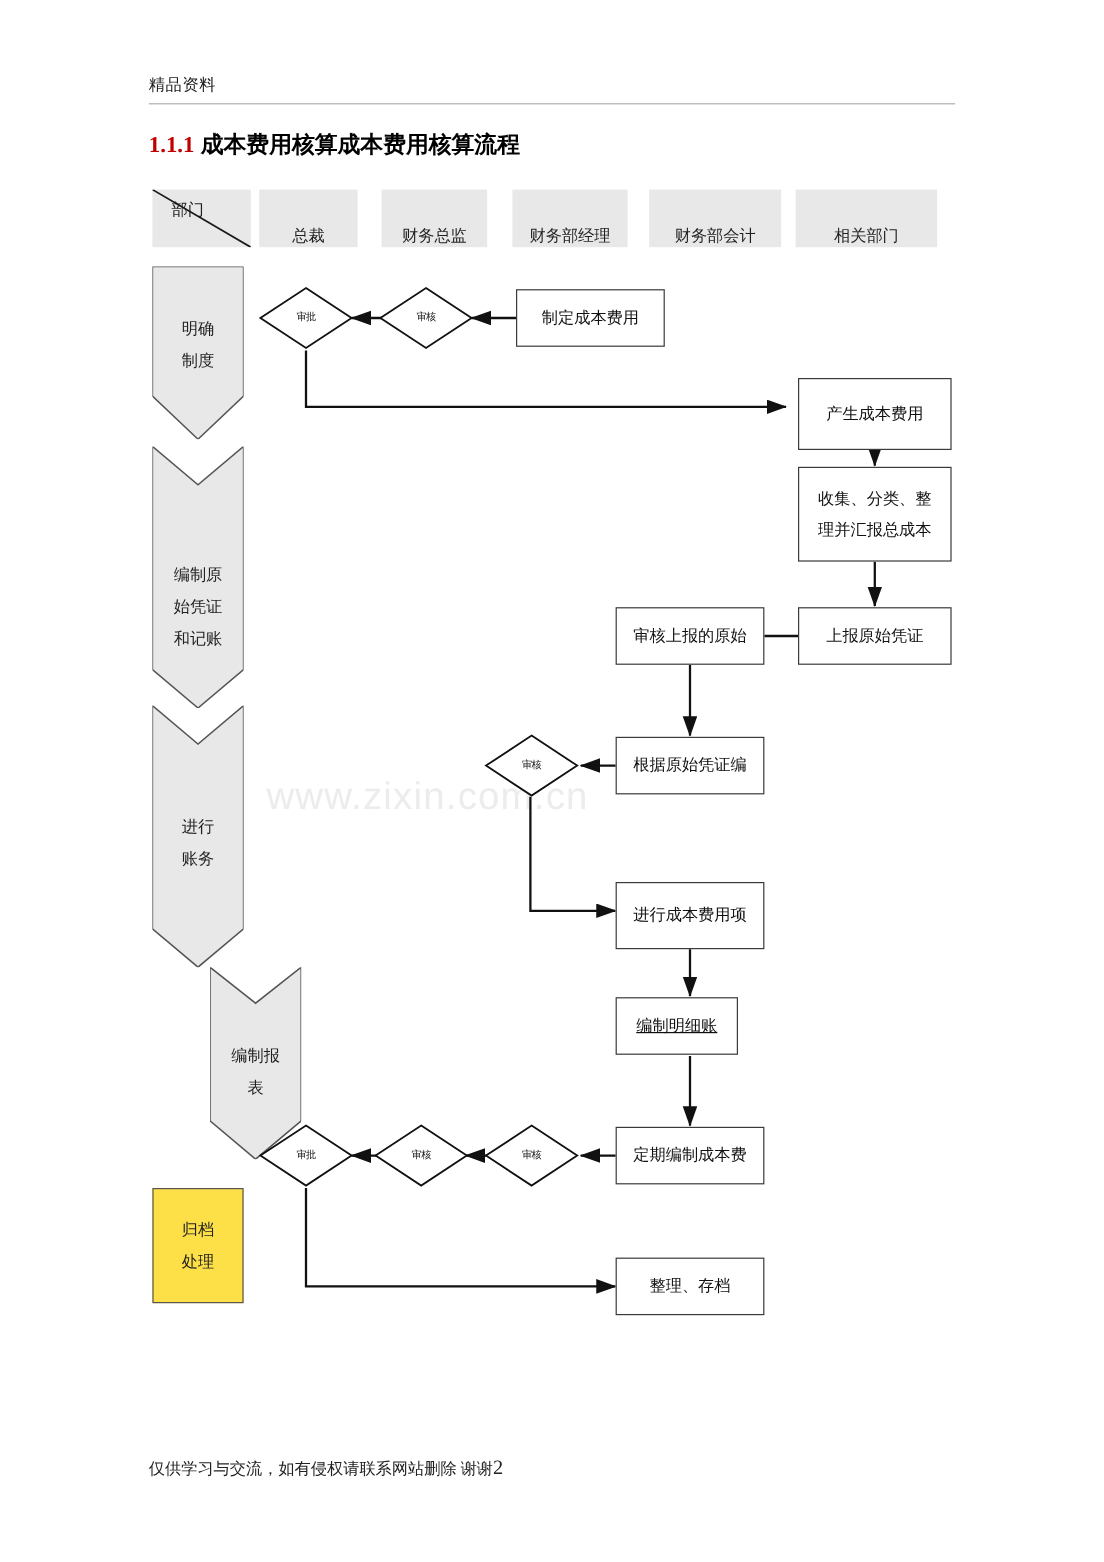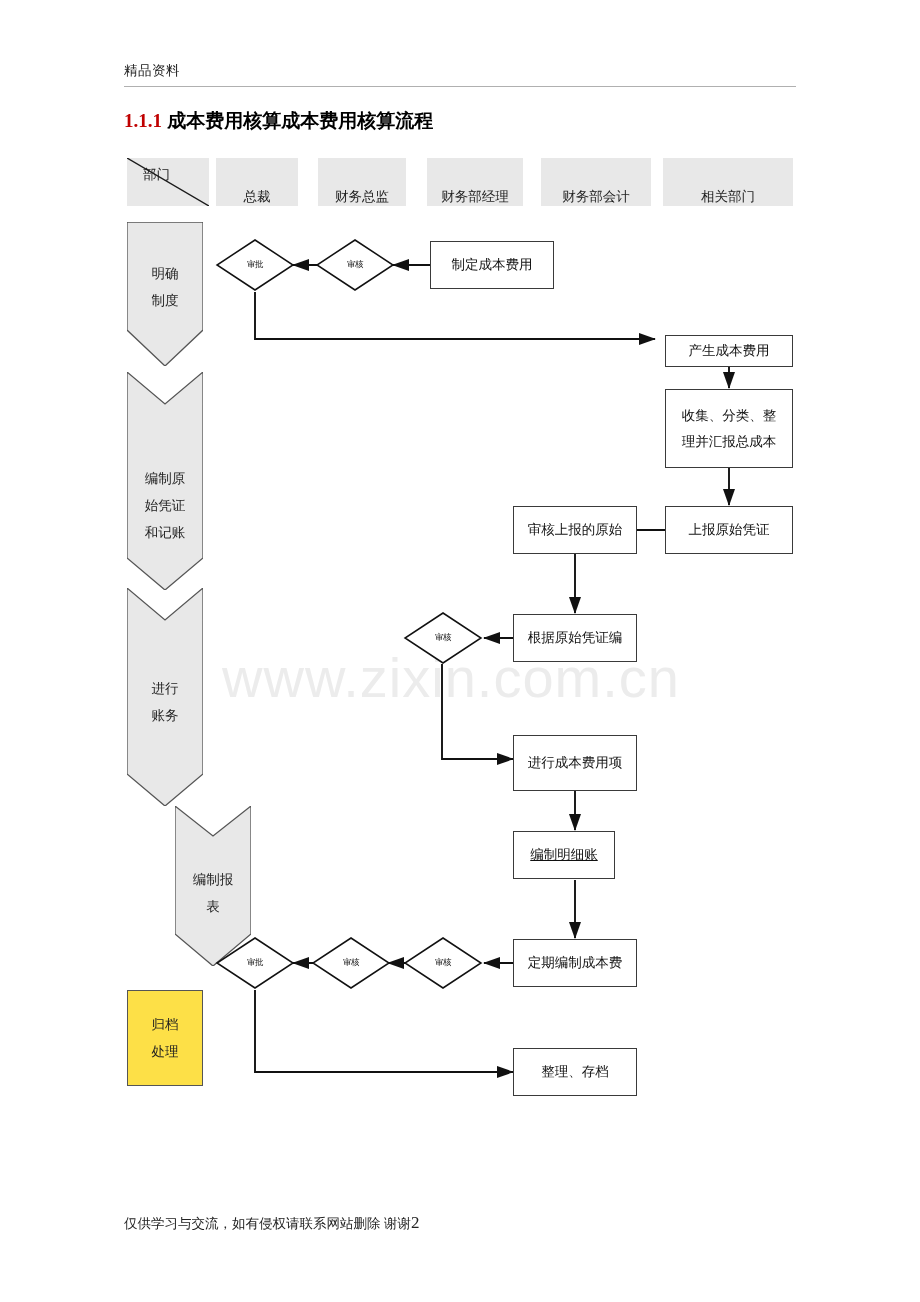--- a/index.html
+++ b/index.html
@@ -58,21 +58,21 @@
   .doc-title .txt {
     color: #000000;
   }
 
   
   .watermark {
     position: absolute;
     left: 222px;
     top: 645px;
     width: 480px;
-    font-size: 56px;
+    font-size: 32px;
     font-family: "Liberation Sans", "DejaVu Sans", sans-serif;
     color: #ececec;
     letter-spacing: 1px;
     white-space: nowrap;
     pointer-events: none;
     user-select: none;
   }
 
   
   .doc-footer {
@@ -214,21 +214,21 @@
   </div>
   <div class="lane-head" style="left:318px; top:158px; width:88px; height:48px;">
     <span>财务总监</span>
   </div>
   <div class="lane-head" style="left:427px; top:158px; width:96px; height:48px;">
     <span>财务部经理</span>
   </div>
   <div class="lane-head" style="left:541px; top:158px; width:110px; height:48px;">
     <span>财务部会计</span>
   </div>
-  <div class="lane-head" style="left:663px; top:158px; width:130px; height:48px;">
+  <div class="lane-head" style="left:663px; top:158px; width:118px; height:48px;">
     <span>相关部门</span>
   </div>
 
   <div class="phase chevron" style="left:127px; top:222px; width:76px; height:144px;">
     <svg class="phase-svg" viewBox="0 0 76 144" preserveAspectRatio="none">
       <polygon points="0,0 76,0 76,108 38,144 0,108" fill="#e8e8e8" stroke="#555" stroke-width="1.3"></polygon>
     </svg>
     <div class="phase-label" style="margin-top:-14px;">
       <div>明确</div>
       <div>制度</div>
@@ -324,21 +324,21 @@
     <svg width="80" height="54" viewBox="0 0 80 54">
       <polygon points="40,2 78,27 40,52 2,27" fill="#ffffff" stroke="#111" stroke-width="1.5"></polygon>
     </svg>
     <div class="dlabel">审核</div>
   </div>
 
   <div class="node-box" style="left:430px; top:241px; width:124px; height:48px;">
     <span>制定成本费用</span>
   </div>
 
-  <div class="node-box" style="left:665px; top:315px; width:128px; height:32px;margin-top:20px;">
+  <div class="node-box" style="left:665px; top:315px; width:128px; height:60px;">
     <span>产生成本费用</span>
   </div>
 
   <div class="node-box" style="left:665px; top:389px; width:128px; height:79px; flex-direction:column;">
     <span>收集、分类、整</span>
     <span>理并汇报总成本</span>
   </div>
 
   <div class="node-box" style="left:665px; top:506px; width:128px; height:48px;">
     <span>上报原始凭证</span>

